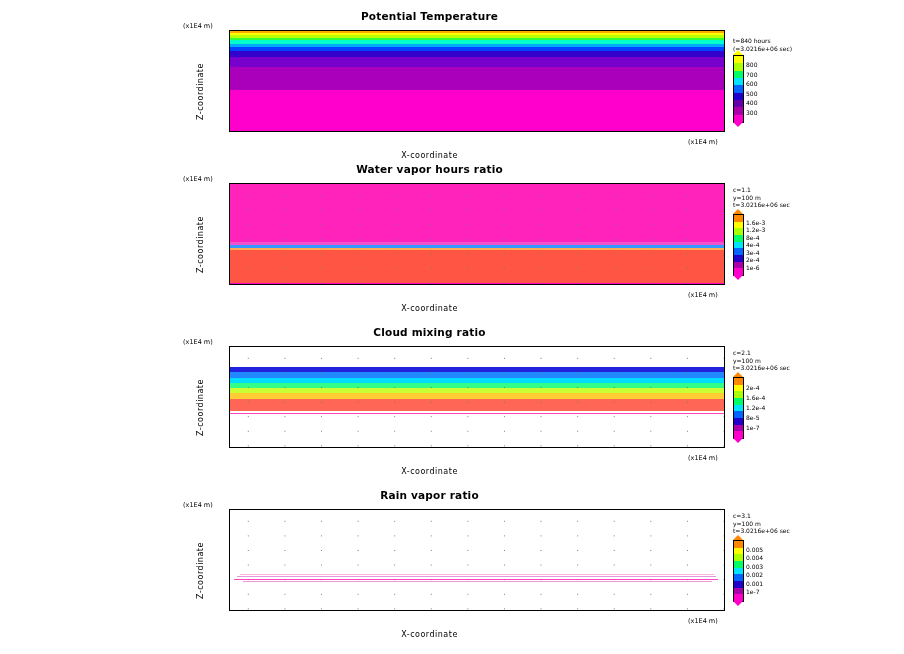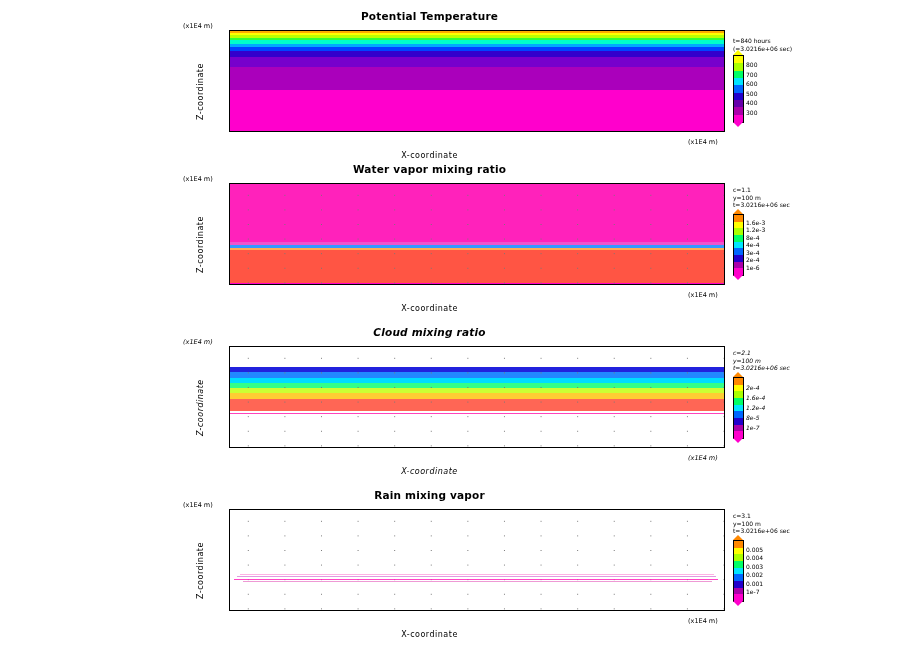--- a/index.html
+++ b/index.html
@@ -1,19 +1,19 @@
 <!DOCTYPE html>
 <html><head>
 <meta charset="utf-8">
 <style>
   html,body{margin:0;padding:0;background:#ffffff;}
   body{width:904px;height:654px;overflow:hidden;font-family:"DejaVu Sans",sans-serif;}
   .page{position:relative;width:904px;height:654px;}
   .panel{position:absolute;left:0;width:904px;height:163px;}
-  .p0{top:10px;} .p1{top:163px;} .p2{top:326px;font-style:italic;} .p3{top:489px;}
+  .p0{top:10px;} .p1{top:163px;} .p2{top:326px;} .p3{top:489px;}
 
   .title{position:absolute;left:0;width:904px;top:0px;text-align:center;
          font-size:10.5px;font-weight:bold;color:#000;letter-spacing:.2px;}
   .title span{display:inline-block;margin-left:-45px;}
 
   .yunit{position:absolute;left:183px;top:12px;font-size:6.5px;color:#000;}
   .xunit{position:absolute;left:688px;font-size:6.5px;color:#000;}
 
   .ylabel{position:absolute;left:196px;top:45px;font-size:8px;color:#000;
           transform:rotate(-90deg);transform-origin:left top;white-space:nowrap;
@@ -101,21 +101,21 @@
       <div class="cblabel" style="top: 63.8571px; left: 746px;">700</div>
       <div class="cblabel" style="top: 73.2857px; left: 746px;">600</div>
       <div class="cblabel" style="top: 82.7143px; left: 746px;">500</div>
       <div class="cblabel" style="top: 92.1429px; left: 746px;">400</div>
       <div class="cblabel" style="top: 101.571px; left: 746px;">300</div>
       <div class="arrow-up" style="left: 733px; top: 40px; border-bottom: 5px solid rgb(255, 255, 0);"></div>
       <div class="arrow-dn" style="left: 733px; top: 112px; border-top: 5px solid rgb(255, 0, 204);"></div>
     </div>
 
   <div class="panel p1">
-    <div class="title"><span>Water vapor mixing ratio</span></div>
+    <div class="title"><span>Water vapor hours ratio</span></div>
     <div class="yunit">(x1E4 m)</div>
     <div class="ylabel" style="top:110px;">Z-coordinate</div>
 
     <div class="plot" id="plot1" style="left:229px;top:20px;width:494px;height:100px;">
         <div class="band" style="top: 98.75px; height: 1.25px; background: rgb(255, 0, 204);"></div>
         <div class="band" style="top: 65.625px; height: 33.125px; background: rgb(255, 85, 68);"></div>
         <div class="band" style="top: 63.75px; height: 1.875px; background: rgb(255, 170, 85);"></div>
         <div class="band" style="top: 60.9375px; height: 2.8125px; background: rgb(51, 153, 255);"></div>
         <div class="band" style="top: 58.125px; height: 2.8125px; background: rgb(238, 85, 204);"></div>
         <div class="band" style="top: 0px; height: 58.125px; background: rgb(255, 34, 187);"></div>
@@ -222,21 +222,21 @@
   <div class="cblabel" style="top: 61px; left: 746px;">2e-4</div>
       <div class="cblabel" style="top: 71px; left: 746px;">1.6e-4</div>
       <div class="cblabel" style="top: 81px; left: 746px;">1.2e-4</div>
       <div class="cblabel" style="top: 91px; left: 746px;">8e-5</div>
       <div class="cblabel" style="top: 101px; left: 746px;">1e-7</div>
       <div class="arrow-up" style="left: 733px; top: 46px; border-bottom: 5px solid rgb(255, 136, 0);"></div>
       <div class="arrow-dn" style="left: 733px; top: 112px; border-top: 5px solid rgb(255, 0, 204);"></div>
     </div>
 
   <div class="panel p3">
-    <div class="title"><span>Rain mixing vapor</span></div>
+    <div class="title"><span>Rain vapor ratio</span></div>
     <div class="yunit">(x1E4 m)</div>
     <div class="ylabel" style="top:110px;">Z-coordinate</div>
 
     <div class="plot" id="plot3" style="left:229px;top:20px;width:494px;height:100px;">
         <div class="band" style="top: 0px; height: 100px; background: rgb(255, 255, 255);"></div>
         <div class="dotgrid"></div>
         <div class="rainline" style="top: 68.75px; left: 4px; right: 6px; background: rgb(255, 34, 187); opacity: 0.85;"></div>
         <div class="rainline" style="top: 66.25px; left: 7px; right: 8px; background: rgb(204, 85, 204); opacity: 0.6;"></div>
         <div class="rainline" style="top: 64.0625px; left: 10px; right: 10px; background: rgb(255, 102, 204); opacity: 0.5;"></div>
         <div class="rainline" style="top: 70.9375px; left: 13px; right: 12px; background: rgb(221, 51, 170); opacity: 0.5;"></div>

